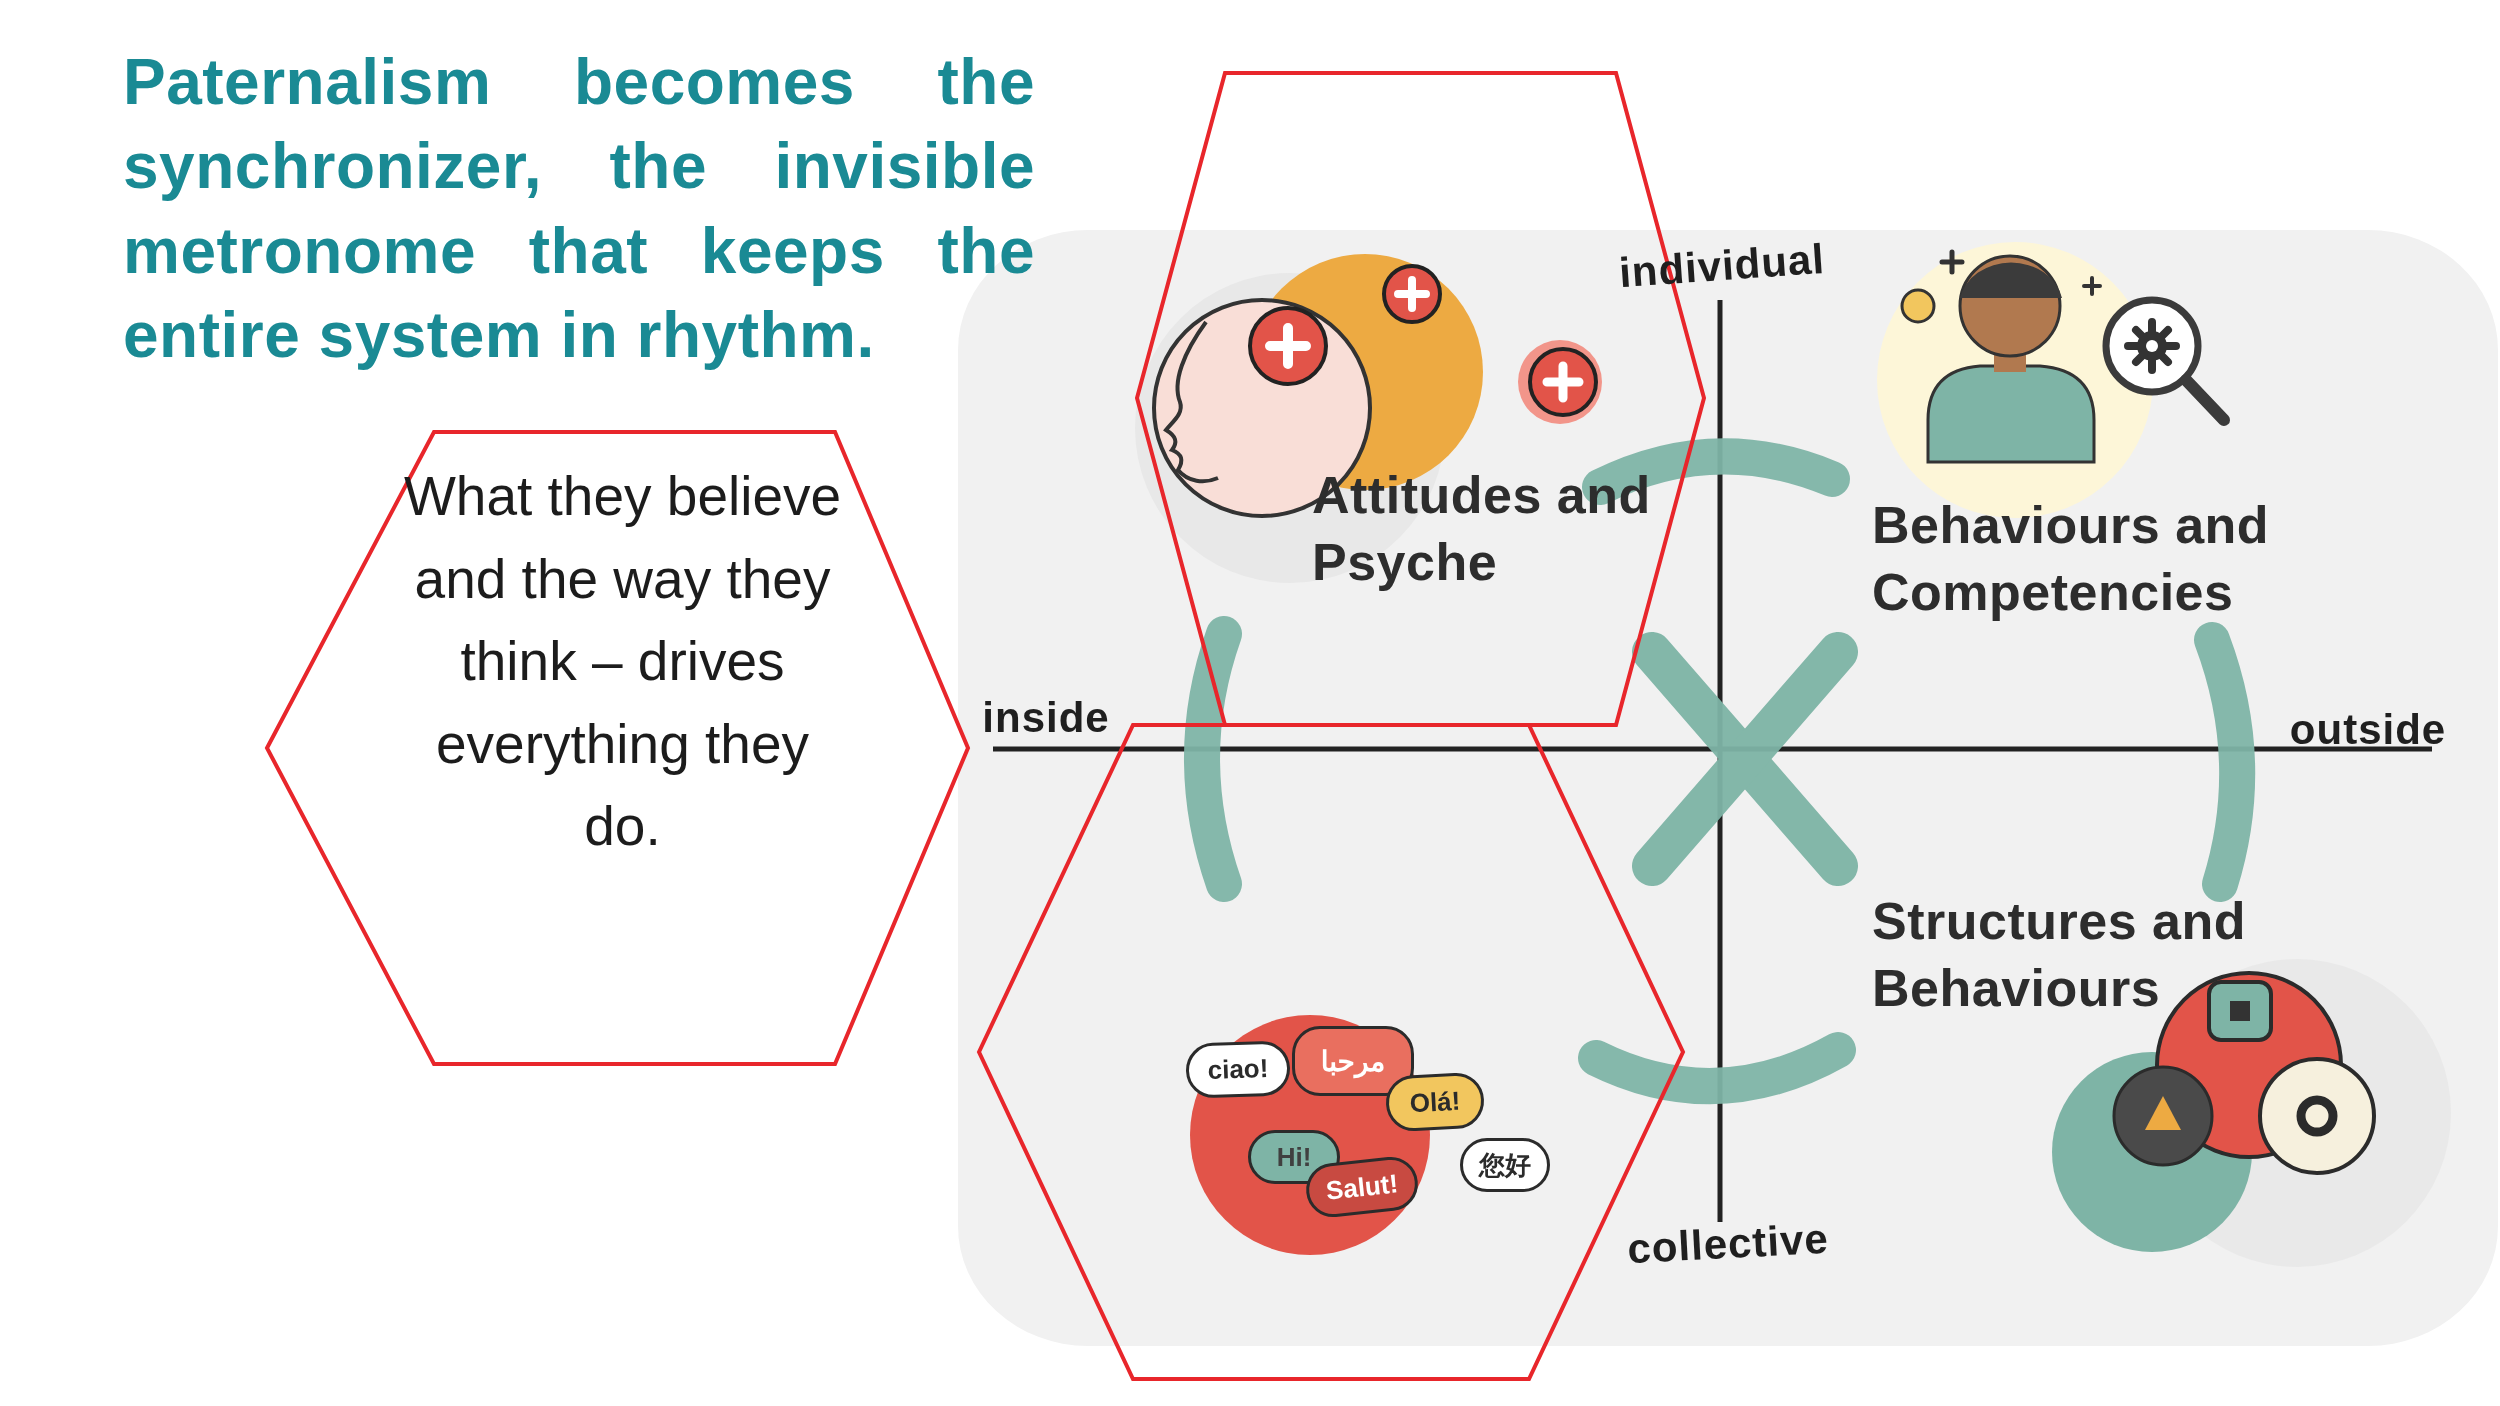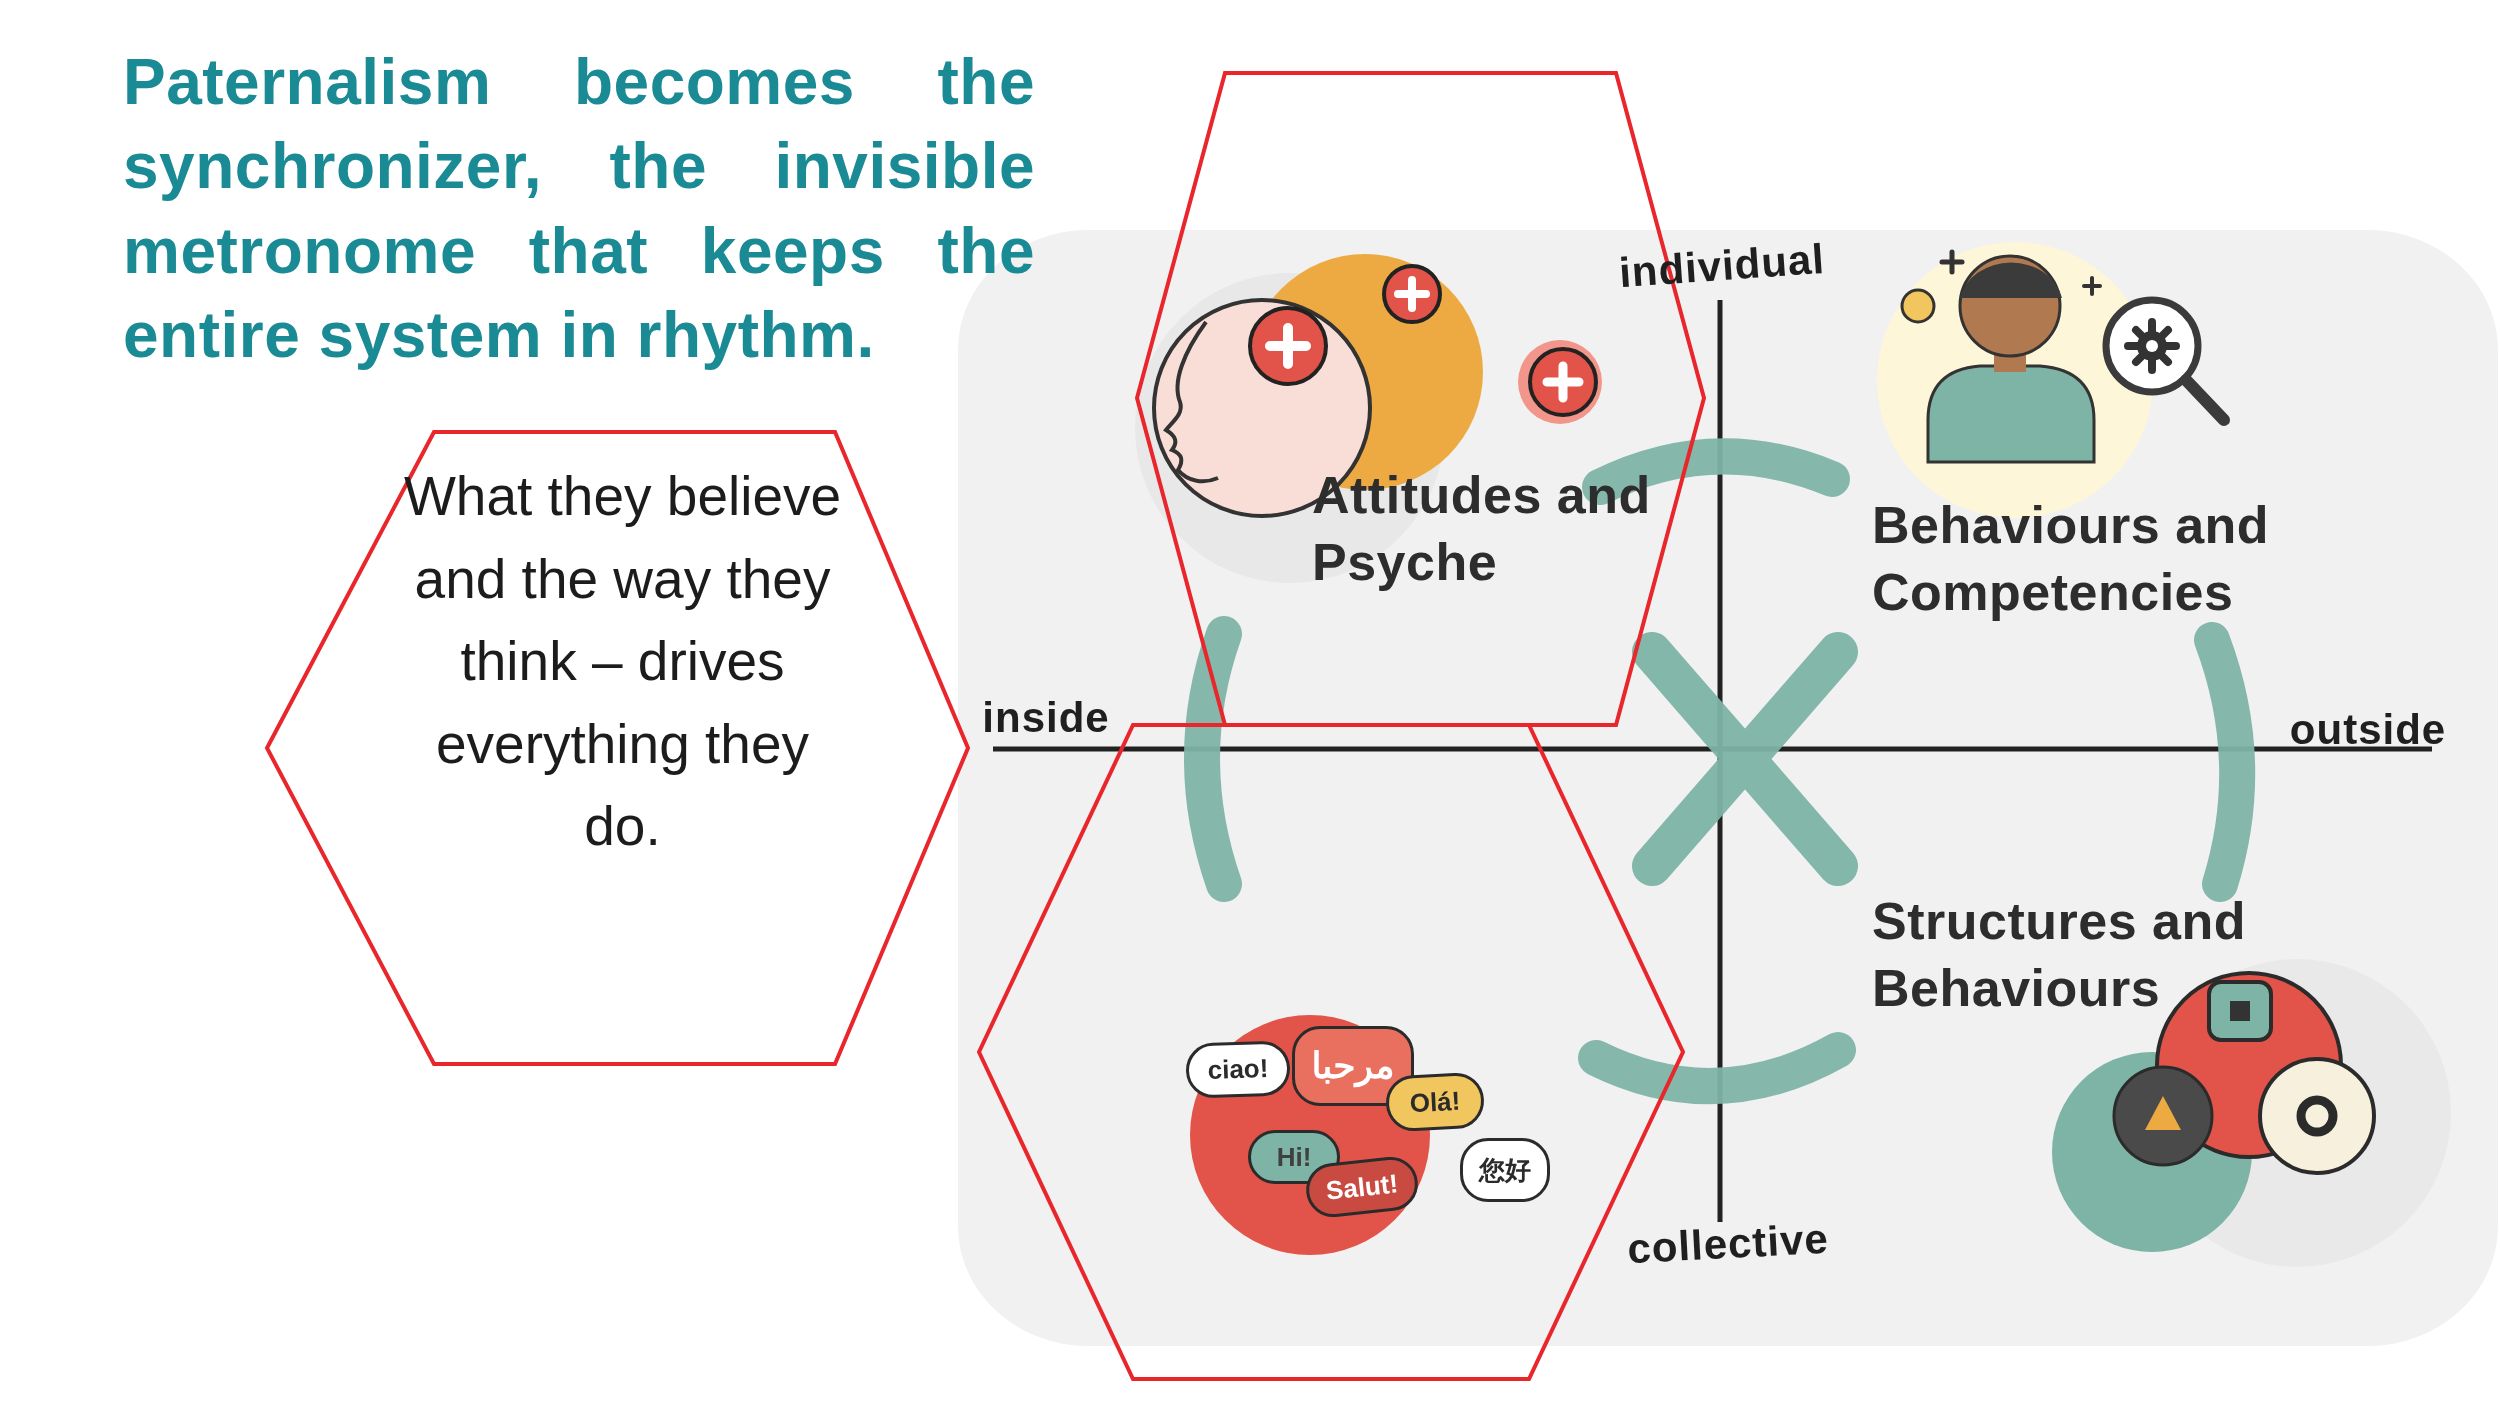--- a/index.html
+++ b/index.html
@@ -38,25 +38,25 @@
   .q-culture{left:1300px;top:888px;}
   .q-structures{left:1872px;top:888px;}
 
   .bubble{
     position:absolute;display:flex;align-items:center;justify-content:center;
     border:3px solid #2b2b2b;border-radius:28px;
     font-size:26px;font-weight:700;color:#2b2b2b;background:#fff;
     box-sizing:border-box;white-space:nowrap;
   }
   .b-ciao{left:1186px;top:1042px;width:104px;height:55px;transform:rotate(-2deg);}
-  .b-arabic{left:1292px;top:1026px;width:122px;height:80px;background:#e96f5f;color:#fff;font-size:36px;}
+  .b-arabic{left:1292px;top:1026px;width:122px;height:70px;background:#e96f5f;color:#fff;font-size:28px;}
   .b-ola{left:1386px;top:1074px;width:98px;height:56px;background:var(--accent-yellow,#f2c65e);transform:rotate(-3deg);}
   .b-hi{left:1248px;top:1130px;width:92px;height:54px;background:var(--diagram-teal,#8fc7ba);color:#404040;}
   .b-salut{left:1306px;top:1160px;width:112px;height:54px;background:#c84a41;color:#fff;transform:rotate(-6deg);}
-  .b-nihao{left:1460px;top:1138px;width:90px;height:64px;}
+  .b-nihao{left:1460px;top:1138px;width:90px;height:54px;}
 </style>
 </head>
 <body>
 
 <div class="stage">
 
   <svg viewBox="0 0 2500 1406" width="2500" height="1406">
 
     <rect x="958" y="230" width="1540" height="1116" rx="130" ry="120" style="fill:var(--blob-gray,#f1f1f1)"></rect>
 

